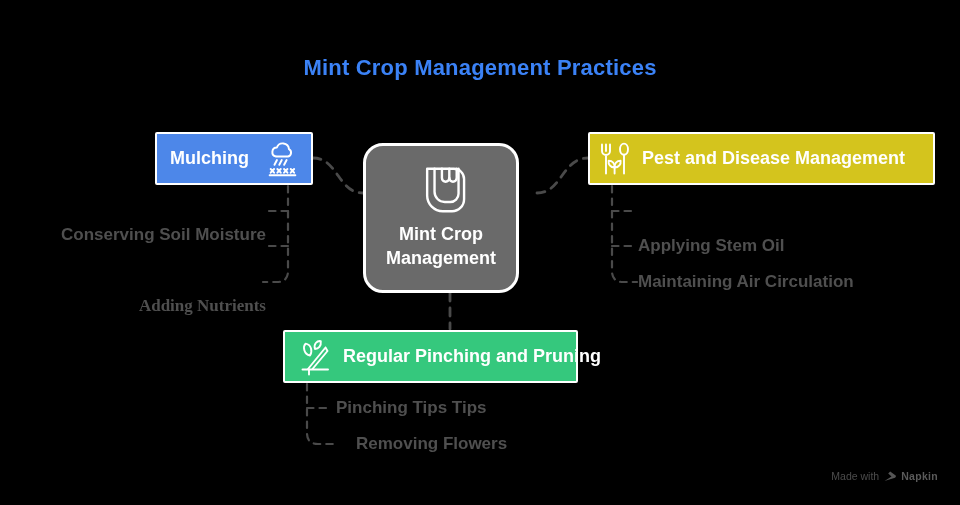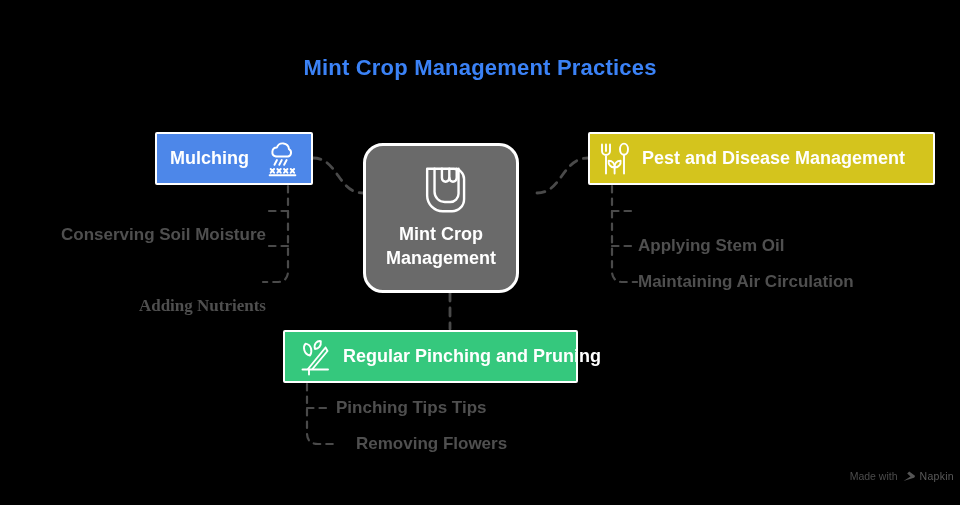--- a/index.html
+++ b/index.html
@@ -26,24 +26,24 @@
   .node-center{
     left:363px;top:143px;width:156px;height:150px;background:#6a6a6a;
     border-width:3px;border-radius:20px;flex-direction:column;justify-content:center;
     gap:9px;font-size:18px;text-align:center;line-height:1.32;
   }
   .sub{
     position:absolute;font-size:17px;font-weight:bold;color:#4f4f4f;white-space:nowrap;
   }
   .sub.right-align{text-align:right;margin-top:24px;}
   .watermark{
-    position:absolute;right:6px;top:470px;display:flex;align-items:center;gap:5px;
+    position:absolute;right:22px;top:470px;display:flex;align-items:center;gap:5px;
     font-size:10.5px;color:#4c4c4c;
   }
-  .watermark .brand{color:#5a5a5a;font-weight:normal;letter-spacing:.3px;}
+  .watermark .brand{color:#5a5a5a;font-weight:bold;letter-spacing:.3px;}
   .icon{display:inline-flex;flex:none;}
 </style>
 </head>
 <body>
 
 <div class="canvas">
 
   <div class="title">Mint Crop Management Practices</div>
 
   <svg class="connectors" width="960" height="505" viewBox="0 0 960 505">

